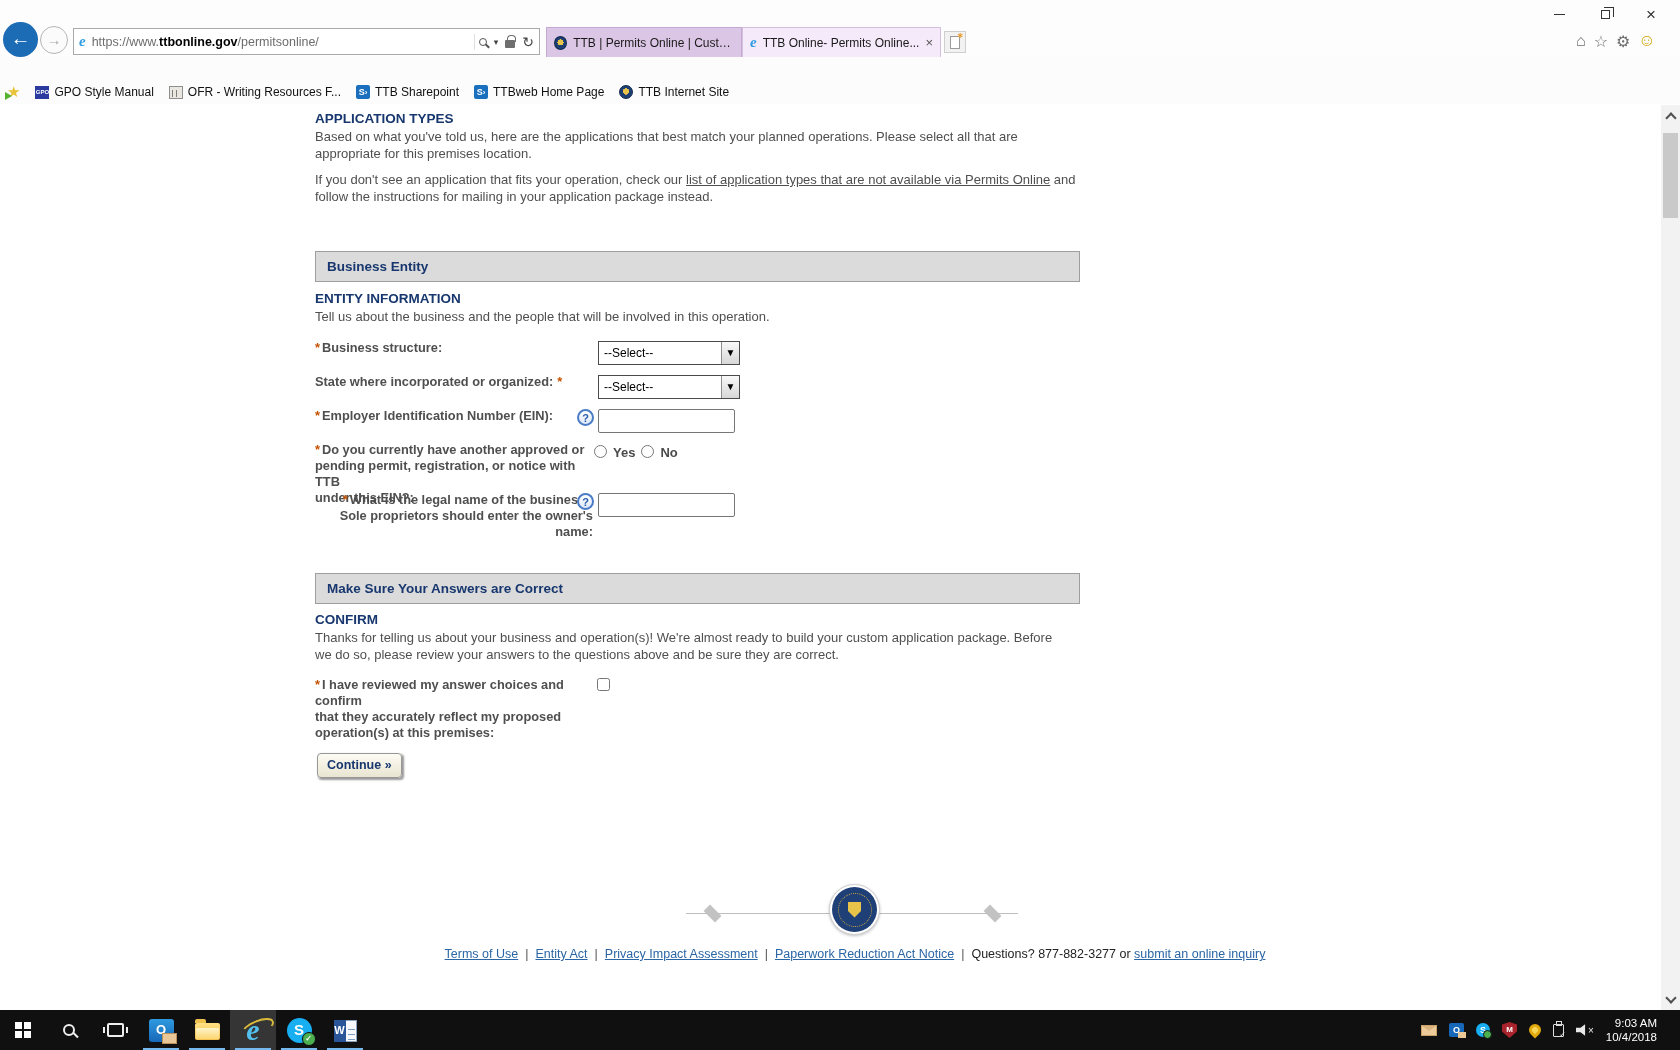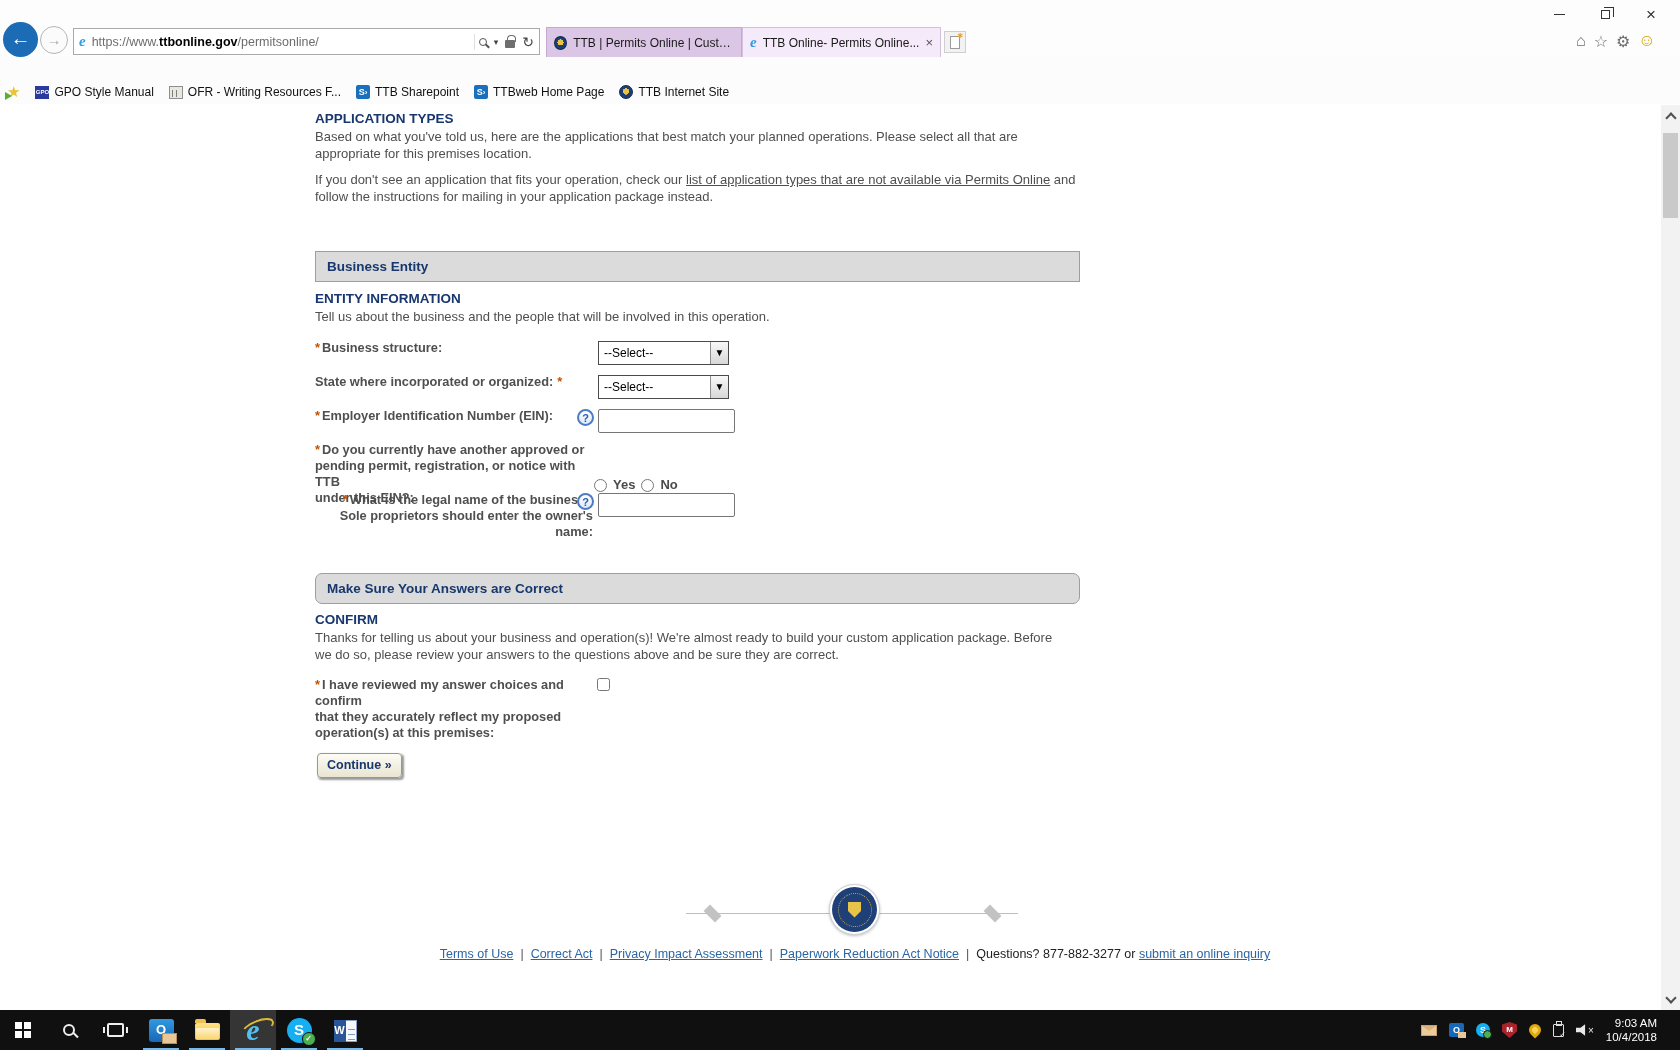--- a/index.html
+++ b/index.html
@@ -61,26 +61,26 @@
   
   .page { position:absolute; top:105px; left:0; width:1680px; height:905px; background:#fff; }
   .h-navy { color:#17376e; font-weight:bold; font-size:13.5px; }
   .body-txt { color:#4f4f4f; font-size:13px; line-height:17px; }
   .abs { position:absolute; }
   .glink { color:#4f4f4f; text-decoration:underline; }
   .secbar { position:absolute; left:315px; width:765px; height:31px; background:#dbdbdb; border:1px solid #9e9e9e; line-height:29px; padding-left:11px; font-size:13.5px; font-weight:bold; color:#17376e; }
   .flabel { color:#4f4f4f; font-weight:bold; font-size:12.8px; line-height:16px; white-space:pre-line; width:278px; }
   .req { color:#c55200; font-weight:bold; margin-right:2px; }
   .req-after { margin-left:4px; margin-right:0; }
-  .fake-select { position:absolute; width:131px; height:24px; background:#fff; border:1px solid #4a4a4a; display:flex; align-items:center; }
+  .fake-select { position:absolute; width:142px; height:24px; background:#fff; border:1px solid #4a4a4a; display:flex; align-items:center; }
   .fake-select .val { flex-grow:1; font-size:12px; color:#000; padding-left:5px; }
   .fake-select .btn { width:18px; height:100%; background:linear-gradient(#f8f8f8,#d7d7d7); border-left:1px solid #8f8f8f; text-align:center; font-size:10px; line-height:22px; color:#000; }
   .txt-input { position:absolute; width:137px; height:24px; background:#fff; border:1px solid #767676; border-radius:2px; font-size:13px; padding:0 4px; font-family:"Liberation Sans",sans-serif; }
   .help { position:absolute; width:17px; height:17px; border-radius:50%; border:2px solid #4a7cc7; color:#2a5db0; background:linear-gradient(#ffffff,#dfe9f8); font-size:11px; font-weight:bold; text-align:center; line-height:14px; }
-  .radio-row { position:absolute; display:flex; align-items:flex-end; gap:6px; color:#4a4a4a; font-weight:bold; font-size:13px;margin-top:32px; }
+  .radio-row { position:absolute; display:flex; align-items:flex-start; gap:6px; color:#4a4a4a; font-weight:bold; font-size:13px; }
   .radio-row input { width:13px; height:13px; margin:0; }
   .chk { position:absolute; width:13px; height:13px; margin:0; }
   .cont-btn { position:absolute; padding:4px 9px 5px 9px; background:linear-gradient(#fdfcf4,#e9e5d2); border:1px solid #979797; border-radius:4px; box-shadow:1.5px 1.5px 2px rgba(0,0,0,.4); color:#17376e; font-weight:bold; font-size:12.5px; font-family:"Liberation Sans",sans-serif; }
 
   
   .div-line { position:absolute; top:808px; left:686px; width:332px; border-top:1px solid #bdbdbd; }
   .diamond { position:absolute; top:804px; width:9px; height:9px; background:#c2c2c2; transform:rotate(45deg) scaleX(1.8); }
   .seal { position:absolute; top:779px; left:829px; width:51px; height:51px; border-radius:50%; background:#fff; border:1px solid #cfcfcf; box-shadow:0 1px 3px rgba(0,0,0,.25); display:flex; align-items:center; justify-content:center; }
   .seal .inner { width:45px; height:45px; border-radius:50%; background:#1f3f77; display:flex; align-items:center; justify-content:center; }
   .seal .ring { width:34px; height:34px; border-radius:50%; border:1px dotted #c9a93f; display:flex; align-items:center; justify-content:center; }
@@ -248,21 +248,21 @@
       <input type="radio" name="otherpermit" style="">
       <span>No</span>
     </div>
 
     <div class="abs flabel" style="left:315px; top:387px;text-align:right;"><span class="req">*</span><span>What is the legal name of the business?
 Sole proprietors should enter the owner's
 name:</span></div>
     <div class="help" style="left:577px; top:388px;">?</div>
     <input class="txt-input" style="left: 598px; top: 388px;" type="text">
 
-    <div class="secbar" style="top:468px;border-radius:7px;">Make Sure Your Answers are Correct</div>
+    <div class="secbar" style="top:468px;">Make Sure Your Answers are Correct</div>
     <div class="abs h-navy" style="left:315px; top:507px;">CONFIRM</div>
     <div class="abs body-txt" style="left:315px; top:524px; width:750px;">Thanks for telling us about your business and operation(s)! We're almost ready to build your custom application package. Before we do so, please review your answers to the questions above and be sure they are correct.</div>
 
     <div class="abs flabel" style="left:315px; top:572px;"><span class="req">*</span><span>I have reviewed my answer choices and confirm
 that they accurately reflect my proposed
 operation(s) at this premises:</span></div>
     <input type="checkbox" class="chk" style="left: 597px; top: 573px;">
 
     <button class="cont-btn" style="left:317px; top:648px;">Continue »</button>
 
@@ -271,21 +271,21 @@
     <div class="diamond" style="left:988px;"></div>
     <div class="seal">
       <div class="inner">
         <div class="ring">
           <div class="shield"></div>
         </div>
       </div>
     </div>
 
     <div class="foot-links">
-      <a>Terms of Use</a><span class="fsep">|</span><a>Correct Act</a><span class="fsep">|</span><a>Privacy Impact Assessment</a><span class="fsep">|</span><a>Paperwork Reduction Act Notice</a><span class="fsep">|</span><span>Questions? 877-882-3277 or</span> <a>submit an online inquiry</a>
+      <a>Terms of Use</a><span class="fsep">|</span><a>Entity Act</a><span class="fsep">|</span><a>Privacy Impact Assessment</a><span class="fsep">|</span><a>Paperwork Reduction Act Notice</a><span class="fsep">|</span><span>Questions? 877-882-3277 or</span> <a>submit an online inquiry</a>
     </div>
 
     <div class="sbar">
       <div class="btn" style="top:0;">
           <span class="chev chev-up"></span>
         </div>
       <div class="sthumb"></div>
       <div class="btn" style="top:885px;">
           <span class="chev chev-down"></span>
         </div>

